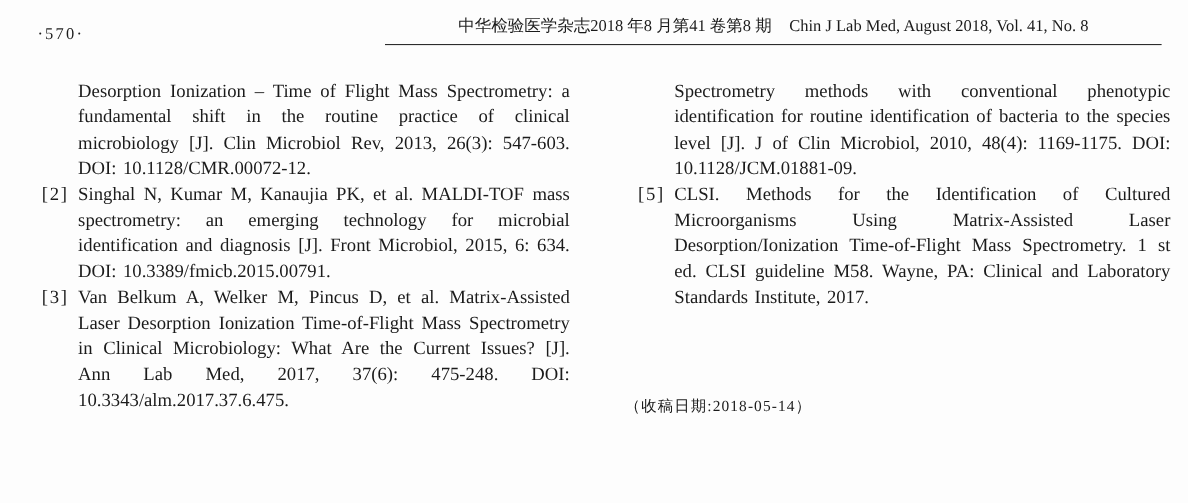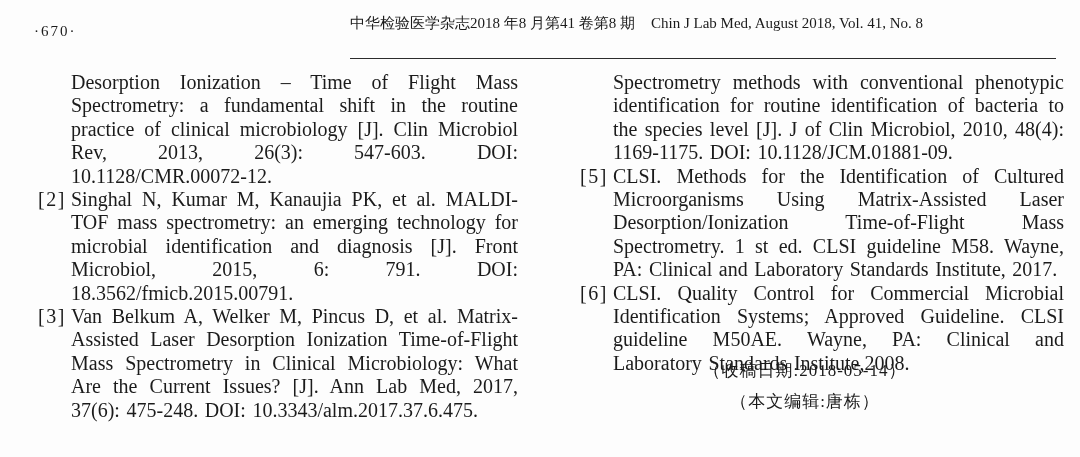--- a/index.html
+++ b/index.html
@@ -19,32 +19,33 @@
     top: 23px;
     font-size: 15px;
     letter-spacing: 2px;
     white-space: nowrap;
   }
   .header-rule-block {
     position: absolute;
     left: 350px;
     top: 14px;
     width: 706px;
-    padding-bottom: 25px;
+    text-align: center;
+    padding-bottom: 7px;
     border-bottom: 1.6px solid #2c2c2c;
     font-size: 15px;
     white-space: nowrap;
   }
   .header-title-en { margin-left: 16px; }
 
   
   .col {
     position: absolute;
     top: 71px;
-    font-size: 20px;
+    font-size: 17px;
     line-height: 23.4px;
     text-align: justify;
     word-spacing: 1.6px;
   }
   .col-left  { left: 38px;  width: 480px; }
   .col-right { left: 568px; width: 484px; margin-left: 12px; }
 
   .ref { padding-left: 33px; }
   .ref-label {
     display: inline-block;
@@ -53,55 +54,51 @@
     letter-spacing: 1.5px;
     text-align: left;
   }
 
   
   .closing-block {
     position: absolute;
     left: 568px;
     top: 355px;
     width: 474px;
-    text-align: center;
-    font-size: 17px;
+    text-align: left;
+    font-size: 14px;
     line-height: 31px;
     letter-spacing: 1px;
   }
 </style>
 </head>
 <body>
 
-<div class="page-number">·670·</div>
+<div class="page-number">·570·</div>
 
 <div class="header-rule-block">
   <span class="header-title-cn">中华检验医学杂志2018 年8 月第41 卷第8 期</span><span class="header-title-en">Chin J Lab Med, August 2018, Vol. 41, No. 8</span>
 </div>
 
 <div class="col col-left">
   <div class="ref">
     <span class="ref-label"></span><span class="ref-text">Desorption Ionization – Time of Flight Mass Spectrometry: a fundamental shift in the routine practice of clinical microbiology [J]. Clin Microbiol Rev, 2013, 26(3): 547-603. DOI: 10.1128/CMR.00072-12.</span>
   </div>
   <div class="ref">
-    <span class="ref-label">[2]</span><span class="ref-text">Singhal N, Kumar M, Kanaujia PK, et al. MALDI-TOF mass spectrometry: an emerging technology for microbial identification and diagnosis [J]. Front Microbiol, 2015, 6: 791. DOI: 18.3562/fmicb.2015.00791.</span>
+    <span class="ref-label">[2]</span><span class="ref-text">Singhal N, Kumar M, Kanaujia PK, et al. MALDI-TOF mass spectrometry: an emerging technology for microbial identification and diagnosis [J]. Front Microbiol, 2015, 6: 634. DOI: 10.3389/fmicb.2015.00791.</span>
   </div>
   <div class="ref">
     <span class="ref-label">[3]</span><span class="ref-text">Van Belkum A, Welker M, Pincus D, et al. Matrix-Assisted Laser Desorption Ionization Time-of-Flight Mass Spectrometry in Clinical Microbiology: What Are the Current Issues? [J]. Ann Lab Med, 2017, 37(6): 475-248. DOI: 10.3343/alm.2017.37.6.475.</span>
   </div>
 </div>
 
 <div class="col col-right">
   <div class="ref">
     <span class="ref-label"></span><span class="ref-text">Spectrometry methods with conventional phenotypic identification for routine identification of bacteria to the species level [J]. J of Clin Microbiol, 2010, 48(4): 1169-1175. DOI: 10.1128/JCM.01881-09.</span>
   </div>
   <div class="ref">
     <span class="ref-label">[5]</span><span class="ref-text">CLSI. Methods for the Identification of Cultured Microorganisms Using Matrix-Assisted Laser Desorption/Ionization Time-of-Flight Mass Spectrometry. 1 st ed. CLSI guideline M58. Wayne, PA: Clinical and Laboratory Standards Institute, 2017.</span>
   </div>
-  <div class="ref">
-    <span class="ref-label">[6]</span><span class="ref-text">CLSI. Quality Control for Commercial Microbial Identification Systems; Approved Guideline. CLSI guideline M50AE. Wayne, PA: Clinical and Laboratory Standards Institute,2008.</span>
-  </div>
 </div>
 
 <div class="closing-block">
   <div>（收稿日期:2018-05-14）</div>
-  <div>（本文编辑:唐栋）</div>
 </div>
 
 </body></html>

